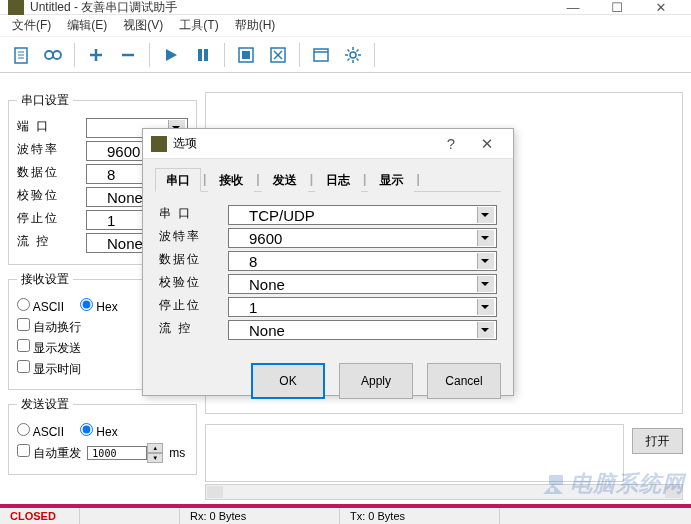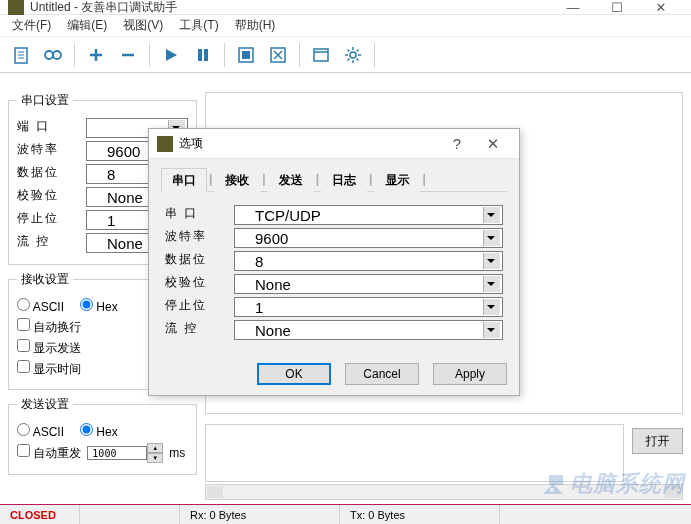--- a/index.html
+++ b/index.html
@@ -36,38 +36,38 @@
 .spinbtns div { width: 16px; height: 10px; background: #e1e1e1; border: 1px solid #adadad; font-size: 6px; display: flex; align-items: center; justify-content: center; }
 
 .displaybox { flex: 1; border: 1px solid #d0d0d0; background: #fff; min-height: 290px; }
 .sendrow { margin-top: 10px; display: flex; gap: 8px; height: 58px; }
 .sendbox { flex: 1; border: 1px solid #d0d0d0; background: #fff; }
 .openbtn { width: 51px; height: 26px; border: 1px solid #adadad; background: #e1e1e1; align-self: flex-start; margin-top: 4px; font-size: 12px; }
 .scrollbar { height: 16px; background: #f0f0f0; border: 1px solid #d0d0d0; margin-top: 2px; position: relative; }
 .scrollbar::before, .scrollbar::after { content: ""; position: absolute; top: 1px; bottom: 1px; width: 16px; background: #e1e1e1; }
 .scrollbar::before { left: 1px; } .scrollbar::after { right: 1px; }
 
-.statusbar { position: absolute; bottom: 0; left: 0; right: 0; height: 20px; background: #f0f0f0; border-top: 1px solid #be185d; display: flex; align-items: flex-end; font-size: 11px; }
+.statusbar { position: absolute; bottom: 0; left: 0; right: 0; height: 20px; background: #f0f0f0; border-top: 4px solid #be185d; display: flex; align-items: flex-end; font-size: 11px; }
 .statusbar .cell { border-right: 1px solid #d0d0d0; padding: 0 10px; height: 100%; display: flex; align-items: center; }
 .statusbar .closed { color: #d00000; font-weight: bold; }
 
 
-.modal { position: absolute; top: 128px; left: 148px; width: 372px; height: 268px; background: #f0f0f0; border: 1px solid #aaa; box-shadow: 2px 2px 8px rgba(0,0,0,0.2); z-index: 100; }
+.modal { position: absolute; top: 128px; left: 142px; width: 372px; height: 268px; background: #f0f0f0; border: 1px solid #aaa; box-shadow: 2px 2px 8px rgba(0,0,0,0.2); z-index: 100; }
 .modal .mtitle { height: 30px; background: #fff; display: flex; align-items: center; padding: 0 8px; border-bottom: 1px solid #e5e5e5; }
 .modal .mtitle .micon { width: 16px; height: 16px; background: #5a5a2a; margin-right: 6px; }
 .modal .mtitle .mt { flex: 1; font-size: 12px; }
 .modal .mtitle .mbtn { width: 36px; height: 28px; display: flex; align-items: center; justify-content: center; color: #555; font-size: 15px; }
 .modal .mbody { padding: 8px 12px; }
 .modal .tabbar { display: flex; gap: 2px; border-bottom: 1px solid #d0d0d0; font-size: 12px; font-family: SimSun, monospace; font-weight: bold; }
 .modal .tab { padding: 3px 10px 2px 10px; border: 1px solid #d0d0d0; border-bottom: none; background: #f0f0f0; position: relative; top: 1px; }
 .modal .tab.active { background: #f0f0f0; border-bottom: 1px solid #f0f0f0; }
 .modal .tab:not(.active) { border-color: transparent; border-bottom: none; }
 .modal .tabcontent { padding: 10px 4px 4px 4px; }
 .modal .mbuttons { display: flex; justify-content: flex-end; gap: 14px; padding: 8px 12px; }
-.modal button { width: 74px; height: 22px; border: 1px solid #adadad; background: #e1e1e1; font-size: 12px; font-family: inherit; }
+.modal button { width: 74px; height: 36px; border: 1px solid #adadad; background: #e1e1e1; font-size: 12px; font-family: inherit; }
 .modal button.default { border: 1px solid #0078d7; box-shadow: inset 0 0 0 1px #0078d7; }
 
 .watermark { position: absolute; right: 6px; bottom: 25px; font-size: 22px; color: rgba(100,140,200,0.35); font-weight: bold; font-style: italic; z-index: 1; letter-spacing: 1px; pointer-events: none; }
 .watermark svg { vertical-align: middle; margin-right: 4px; }
 </style>
 </head>
 <body>
 
 <div class="titlebar">
   <div class="appicon"></div>
@@ -333,16 +333,16 @@
           <label class="lab">流 控</label>
           <div class="combo">
             <span>None</span>
             <span class="arrow"></span>
           </div>
         </div>
     </div>
   </div>
   <div class="mbuttons">
     <button class="default">OK</button>
+    <button>Apply</button>
     <button>Cancel</button>
-    <button>Apply</button>
   </div>
 </div>
 
 </body></html>

